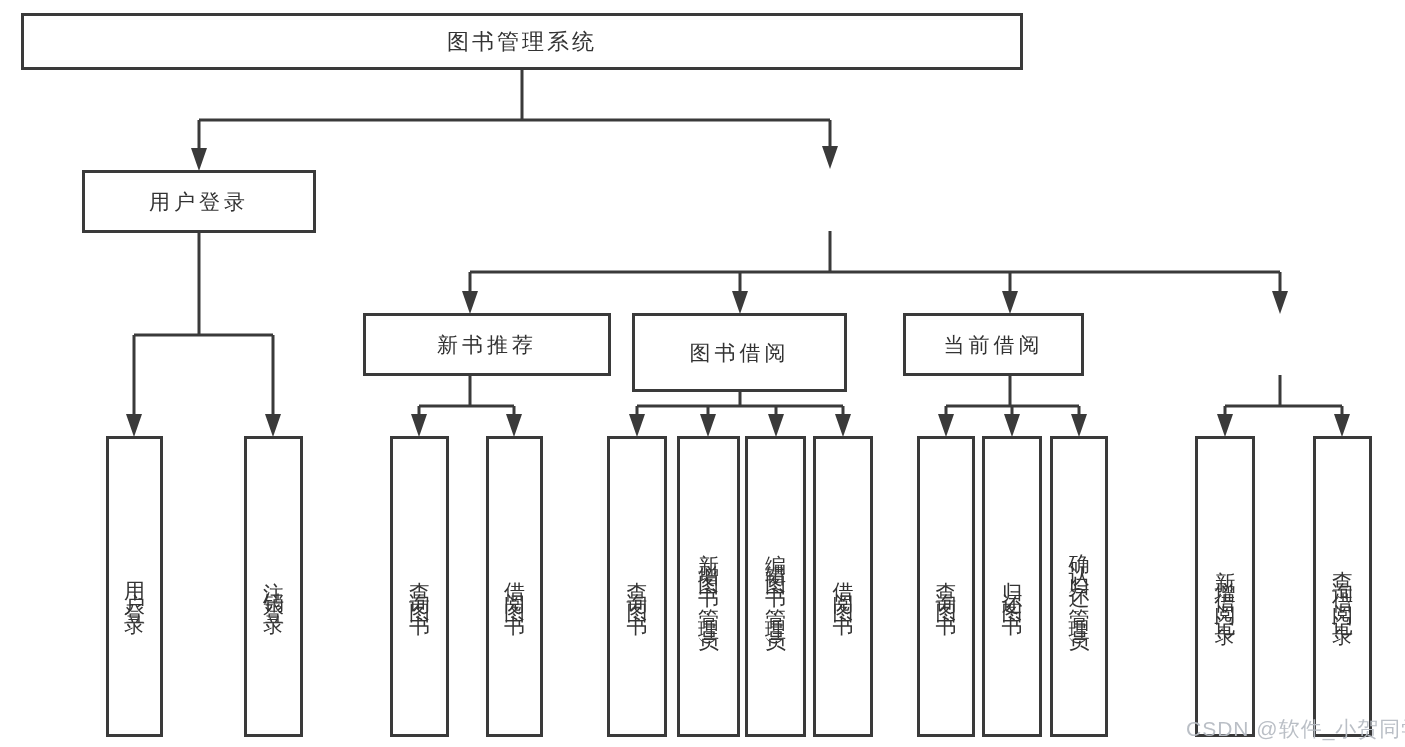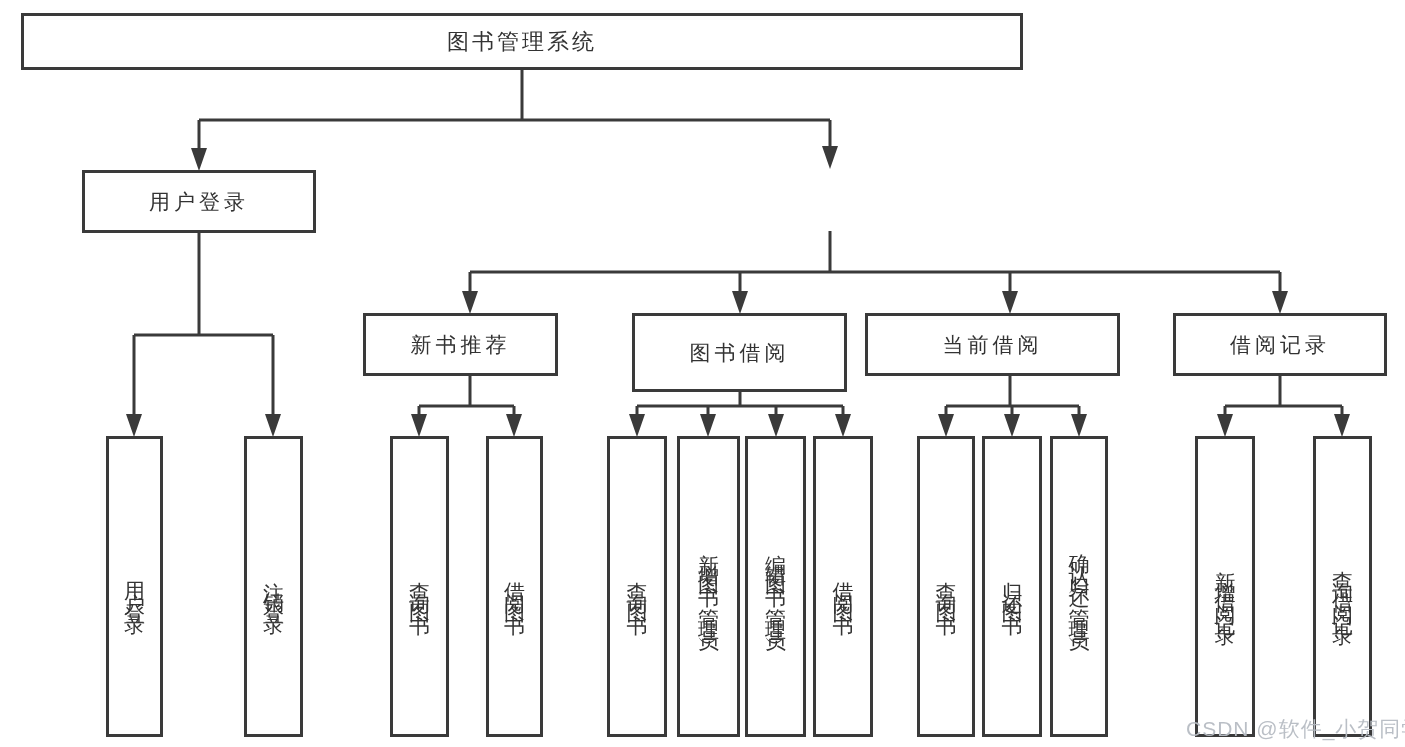--- a/index.html
+++ b/index.html
@@ -91,31 +91,28 @@
   </svg>
 
   <div class="box root-box" style="left:21px; top:13px; width:1002px; height:57px;">
     <span class="lbl">图书管理系统</span>
   </div>
 
   <div class="box" style="left:82px; top:170px; width:234px; height:63px;">
     <span class="lbl">用户登录</span>
   </div>
 
-  <div class="box" style="left:363px; top:313px; width:195px; height:63px;">
+  <div class="box" style="left:363px; top:313px; width:248px; height:63px;">
     <span class="lbl">新书推荐</span>
   </div>
   <div class="box" style="left:632px; top:313px; width:215px; height:79px;">
     <span class="lbl">图书借阅</span>
   </div>
-  <div class="box" style="left:865px; top:313px; width:255px; height:63px;">
+  <div class="box" style="left:903px; top:313px; width:181px; height:63px;">
     <span class="lbl">当前借阅</span>
-  </div>
-  <div class="box" style="left:1173px; top:313px; width:214px; height:63px;">
-    <span class="lbl">借阅记录</span>
   </div>
 
   <div class="box vbox" style="left:106px; top:436px; width:57px; height:301px;">
     <span class="lbl">用户登录</span>
   </div>
   <div class="box vbox" style="left:244px; top:436px; width:59px; height:301px;">
     <span class="lbl">注销登录</span>
   </div>
   <div class="box vbox" style="left:390px; top:436px; width:59px; height:301px;">
     <span class="lbl">查询图书</span>

